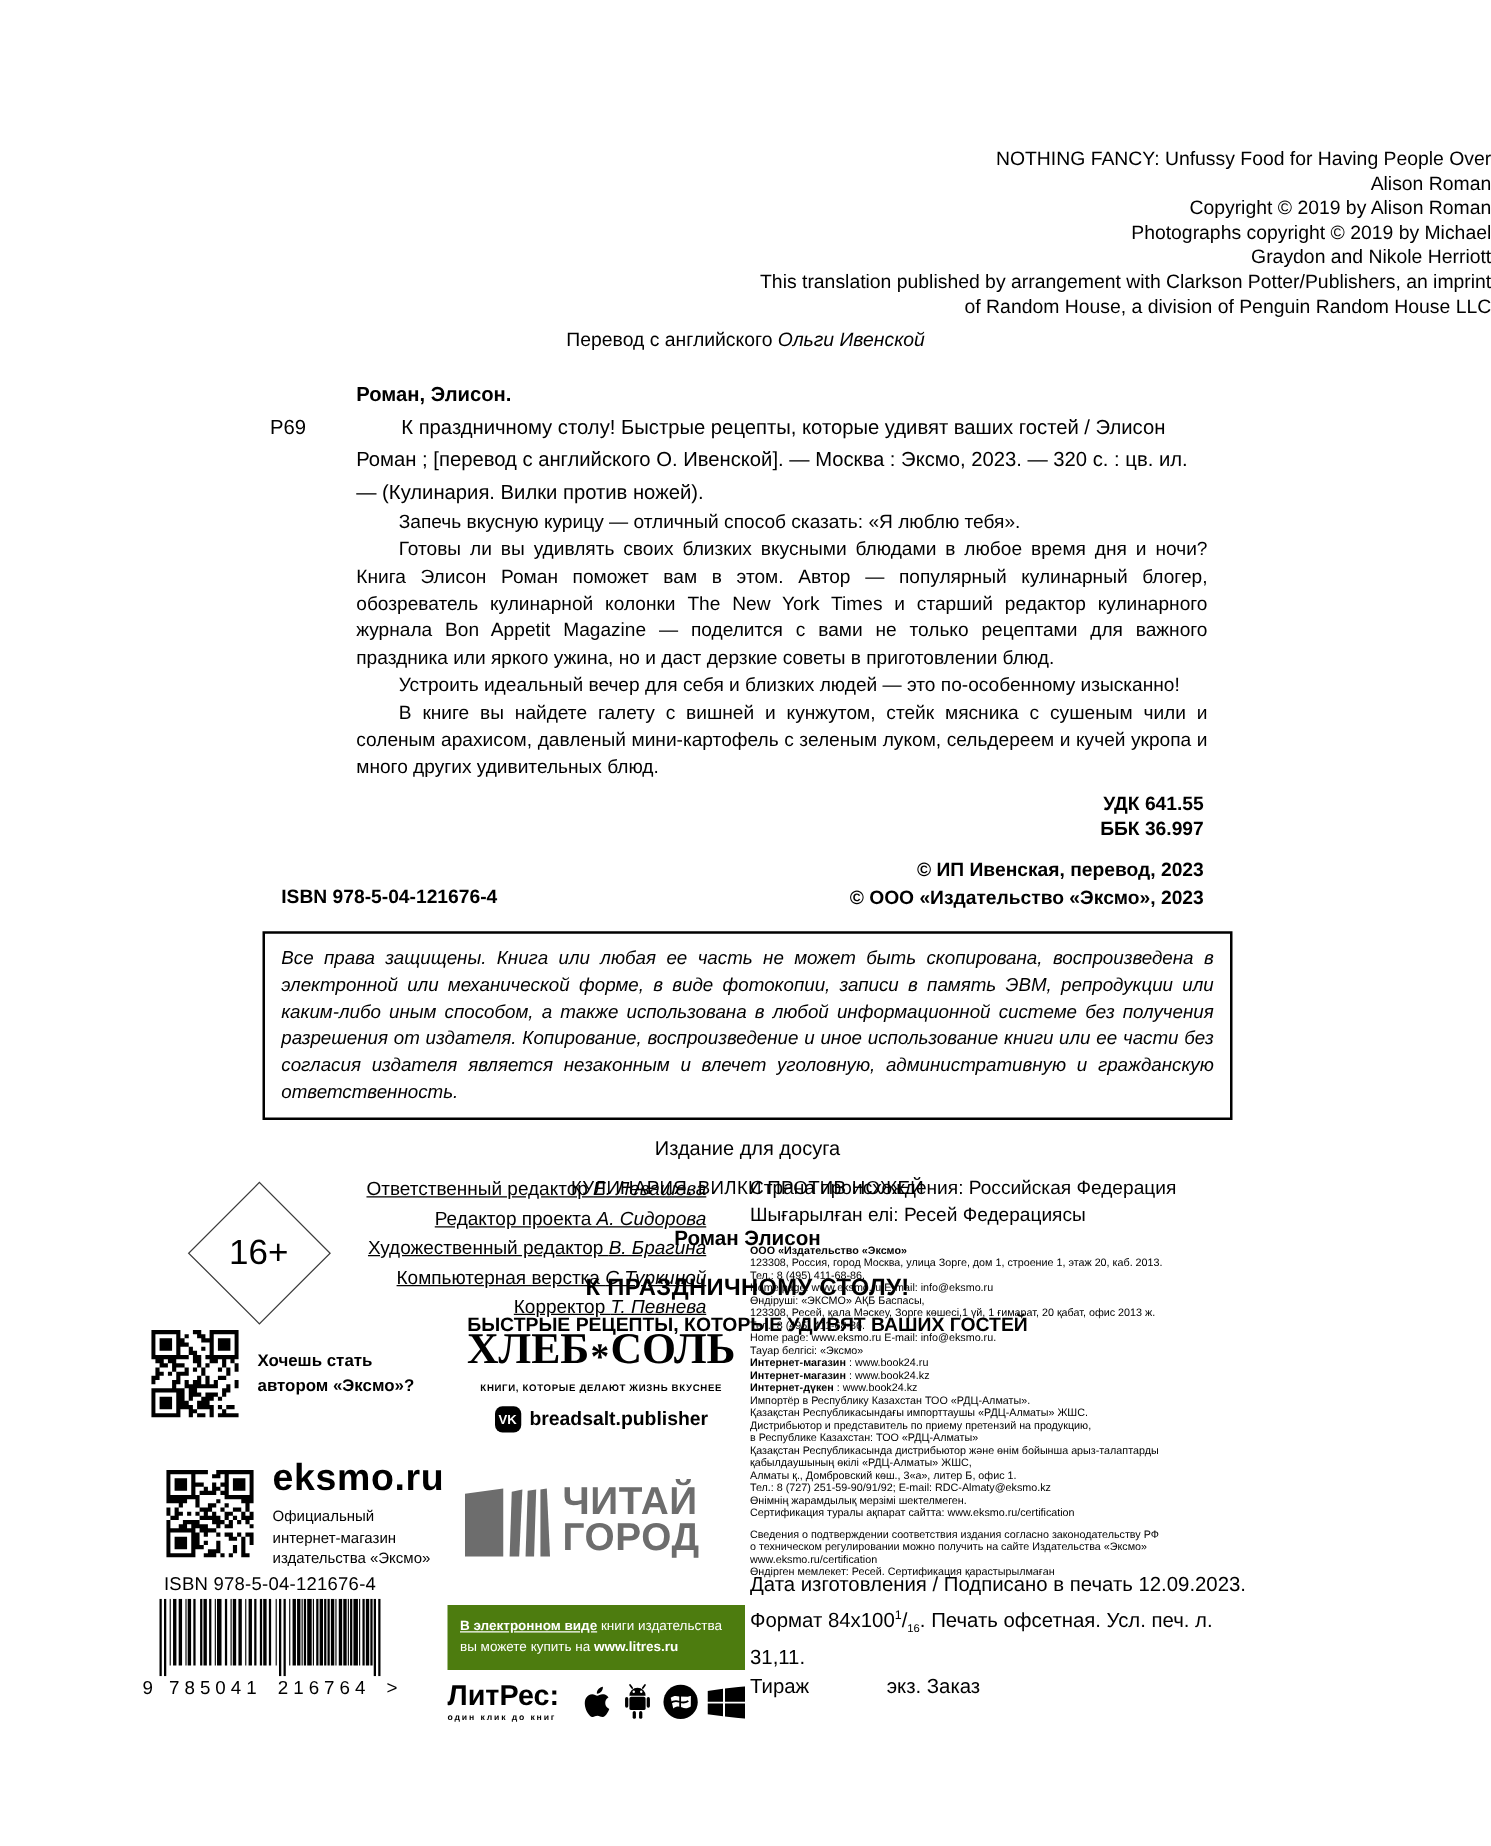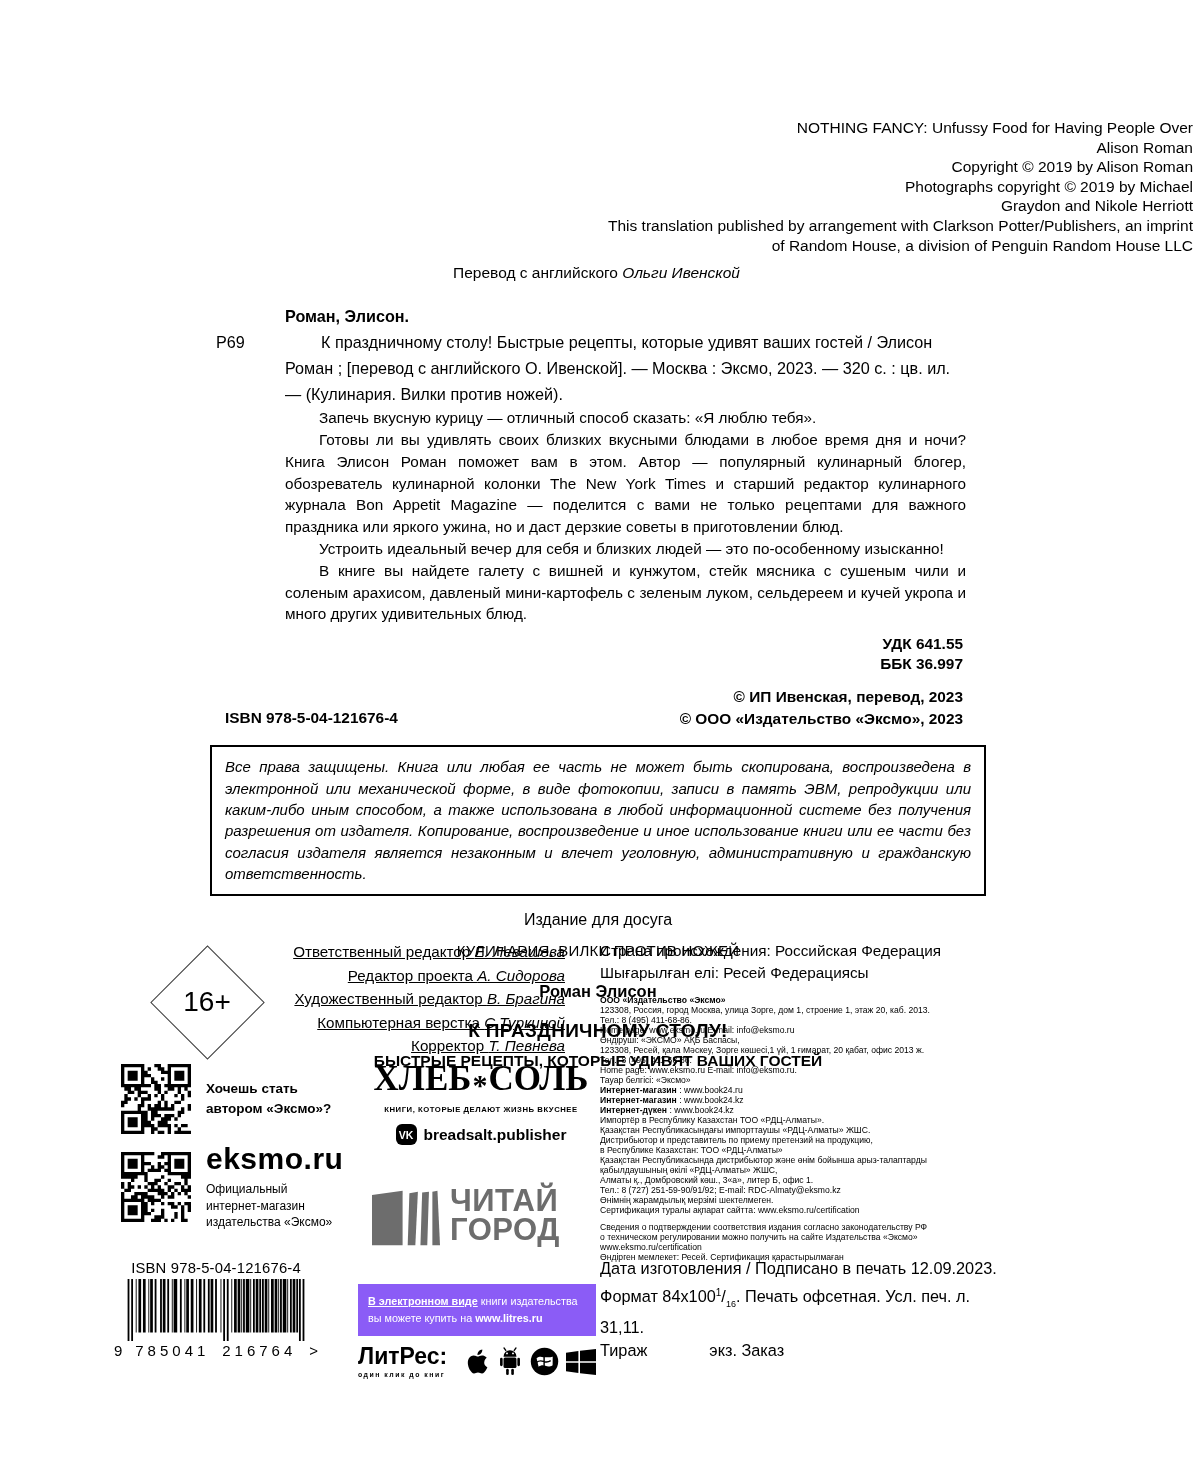--- a/index.html
+++ b/index.html
@@ -52,21 +52,21 @@
   .pubdetails .gap{margin-top:7px;}
 
   .badge16{position:absolute;left:148px;top:13px;width:118px;height:118px;}
   .badge16 .dsq{position:absolute;left:19px;top:19px;width:79px;height:79px;
     border:1.5px solid #3c3c3c;transform:rotate(45deg);background:#fff;}
   .badge16 .lbl{position:absolute;inset:0;display:flex;align-items:center;
     justify-content:center;font-size:28px;}
 
   .qr-row{position:absolute;left:121px;display:flex;align-items:center;}
   #qr-row1{top:134px;}
-  #qr-row2{top:214px;}
+  #qr-row2{top:238px;margin-left:12px;}
   .qr{width:70px;height:70px;flex:0 0 auto;}
   .qr1-label{margin-left:15px;font-weight:bold;font-size:13.5px;line-height:20px;}
   .eksmo-wrap{margin-left:15px;}
   .eksmo-site{font-size:30px;font-weight:bold;letter-spacing:.5px;line-height:1;}
   .eksmo-sub{margin-top:7px;font-size:12px;line-height:16.5px;}
 
   .breadsalt{position:absolute;left:362px;top:131px;width:238px;text-align:center;}
   .bs-logo{font-family:"Liberation Serif",serif;font-weight:bold;font-size:35px;
     line-height:1;white-space:nowrap;}
   .bs-star{display:inline-block;font-size:30px;vertical-align:-5px;margin:0 1px;}
@@ -83,21 +83,21 @@
     color:#6d6d6d;letter-spacing:.5px;}
 
   .barcode{position:absolute;left:112px;top:330px;width:208px;text-align:center;}
   .bc-isbn{font-size:14.8px;letter-spacing:.2px;}
   .bc-svg{margin-top:3px;width:184px;height:62px;display:block;margin-left:auto;margin-right:auto;}
   .bc-digits{display:flex;align-items:baseline;justify-content:space-between;
     font-size:15px;margin-top:1px;padding:0 2px;}
   .bc-digits .grp{letter-spacing:4px;}
 
   .litres{position:absolute;left:358px;top:354px;width:238px;}
-  .lit-banner{background:#8b5cf6;color:#fff;padding:9px 10px;font-size:10.8px;
+  .lit-banner{background:#4d7c0f;color:#fff;padding:9px 10px;font-size:10.8px;
     line-height:17px;}
   .lit-banner .hl{font-weight:bold;text-decoration:underline;}
   .lit-banner .b{font-weight:bold;}
   .lit-row{margin-top:9px;display:flex;align-items:center;justify-content:space-between;}
   .lit-name{font-size:23px;font-weight:bold;line-height:1;}
   .lit-tag{font-size:6.9px;letter-spacing:1.5px;margin-top:3px;font-weight:bold;}
   .lit-icons{display:flex;align-items:center;gap:7px;}
   .lit-icons svg{display:block;}
 
   .printinfo{position:absolute;left:600px;top:327px;width:415px;

